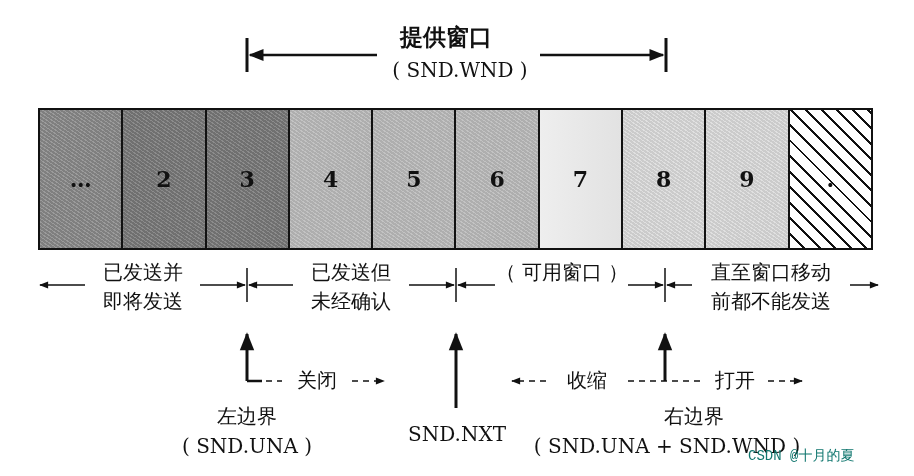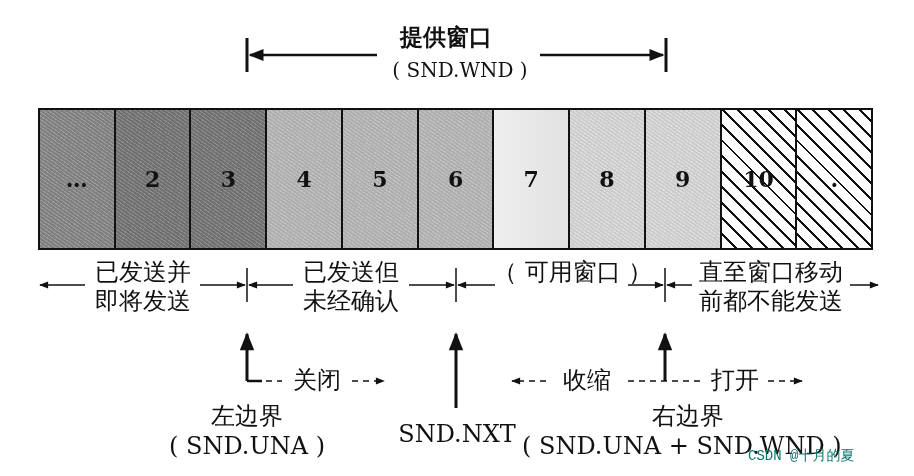--- a/index.html
+++ b/index.html
@@ -19,21 +19,21 @@
   .acked2 { background:#7f7f7f;
     background-image:repeating-linear-gradient(35deg, rgba(255,255,255,0.10) 0 1px, rgba(0,0,0,0.12) 1px 3px); }
   .unacked { background:#b9b9b9;
     background-image:repeating-linear-gradient(35deg, rgba(255,255,255,0.15) 0 1px, rgba(0,0,0,0.06) 1px 3px); }
   .usable { background:#d6d6d6;
     background-image:repeating-linear-gradient(35deg, rgba(255,255,255,0.25) 0 1px, rgba(0,0,0,0.05) 1px 3px); }
   .usable1 { background:linear-gradient(90deg,#eeeeee,#e2e2e2); }
   .cantsend { background:#fff;
     background-image:repeating-linear-gradient(45deg, transparent 0 9px, #111 9px 11px); }
   .cantsend span { background:transparent; }
-  .lbl { font-size:24px; text-align:center; line-height:29px; white-space:nowrap;
+  .lbl { font-size:20px; text-align:center; line-height:29px; white-space:nowrap;
          font-family:"DejaVu Sans","Liberation Sans",sans-serif; }
   .lblser { font-family:"DejaVu Serif","Liberation Serif",serif; }
   .watermark { font-family:Liberation Mono, monospace; font-size:14px; color:#0f766e; }
   svg { position:absolute; left:0; top:0; }
 </style>
 </head>
 <body>
 
 <div class="abs title" style="left:400px; top:22px; width:120px;">提供窗口</div>
 <div class="abs sub lblser" style="left:360px; top:58px; width:200px;">( SND.WND )</div>
@@ -58,23 +58,20 @@
       <span>6</span>
     </div>
   <div class="cell usable1">
       <span>7</span>
     </div>
   <div class="cell usable">
       <span>8</span>
     </div>
   <div class="cell usable">
       <span>9</span>
-    </div>
-  <div class="cell cantsend">
-      <span>10</span>
     </div>
   <div class="cell cantsend">
       <span>.</span>
     </div>
 </div>
 
 <svg width="914" height="476">
   <defs>
     <marker id="ah" viewBox="0 0 10 10" refX="9" refY="5" markerWidth="8" markerHeight="6" orient="auto-start-reverse">
       <path d="M0,1 L10,5 L0,9 z" fill="#111"></path>

